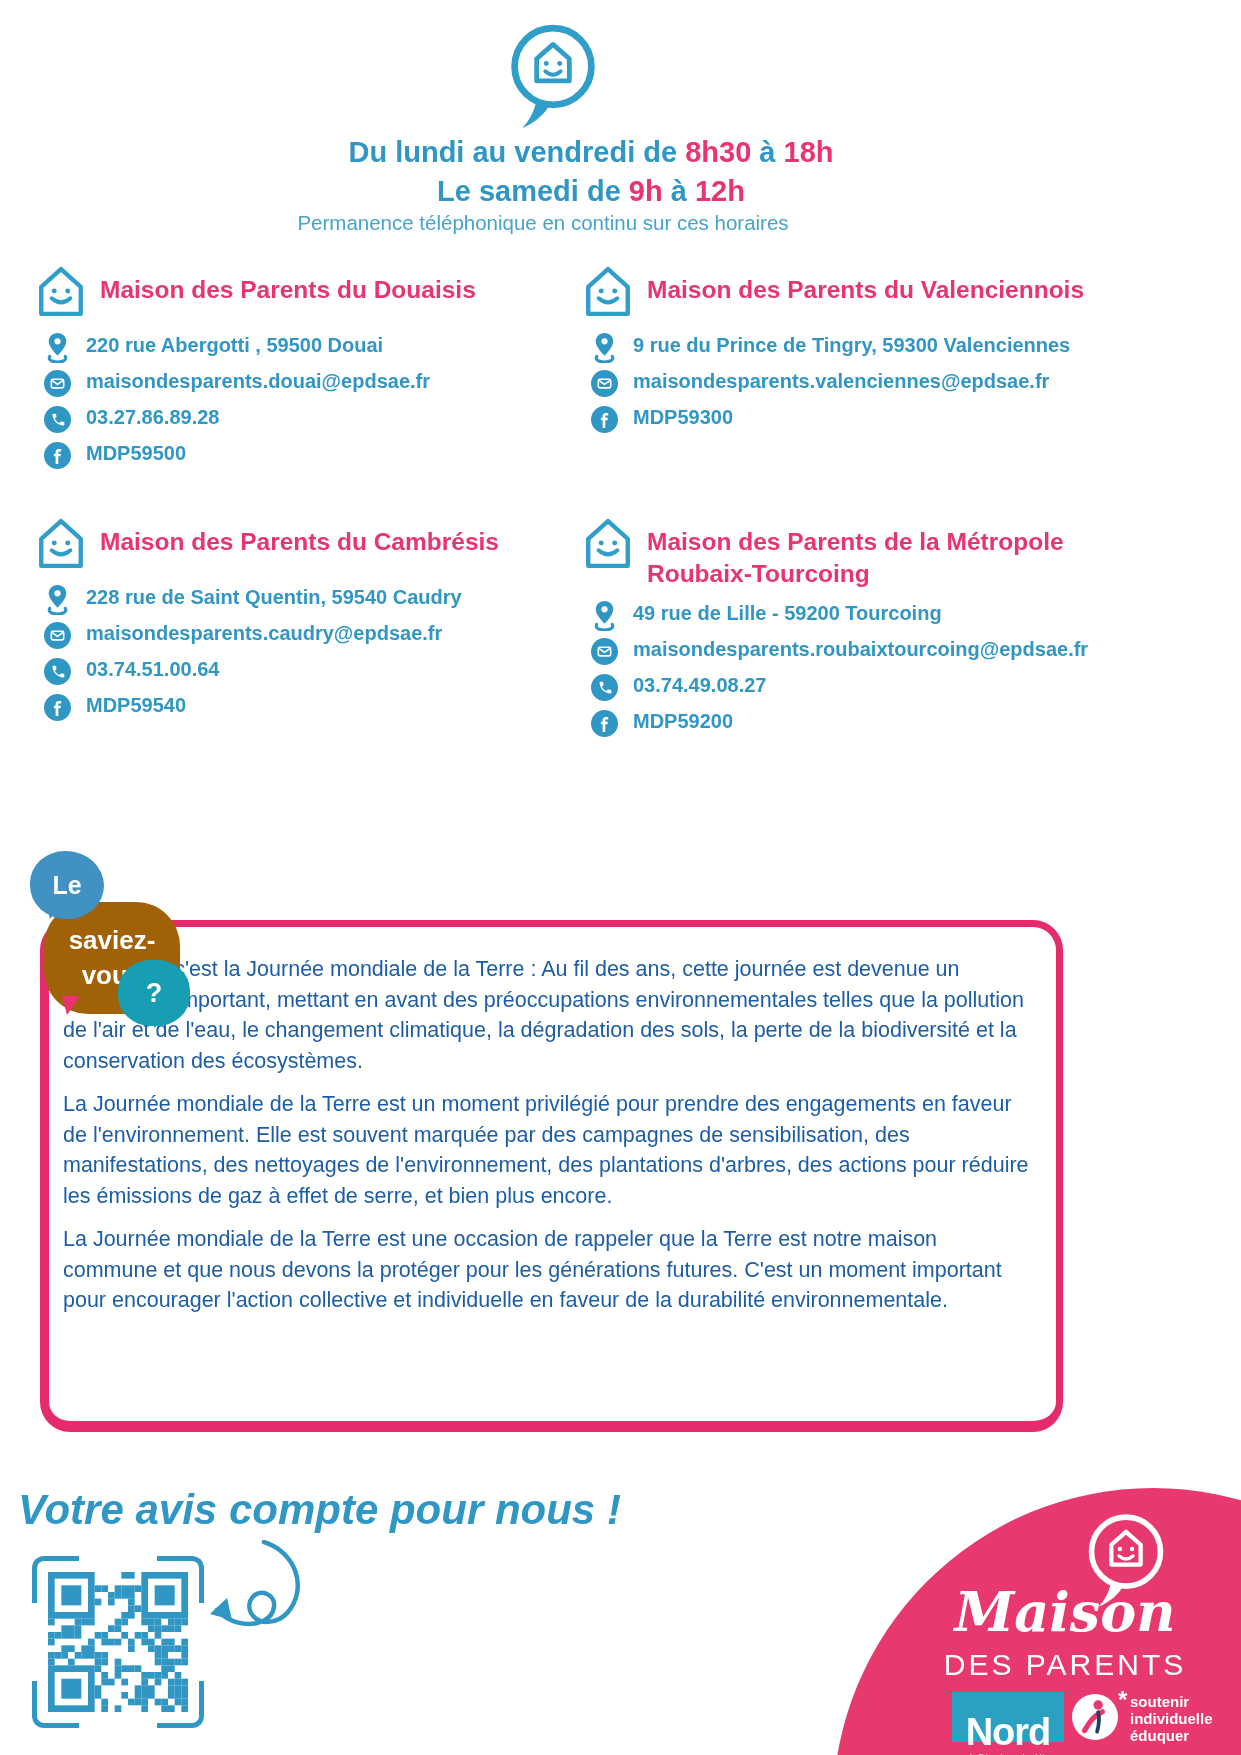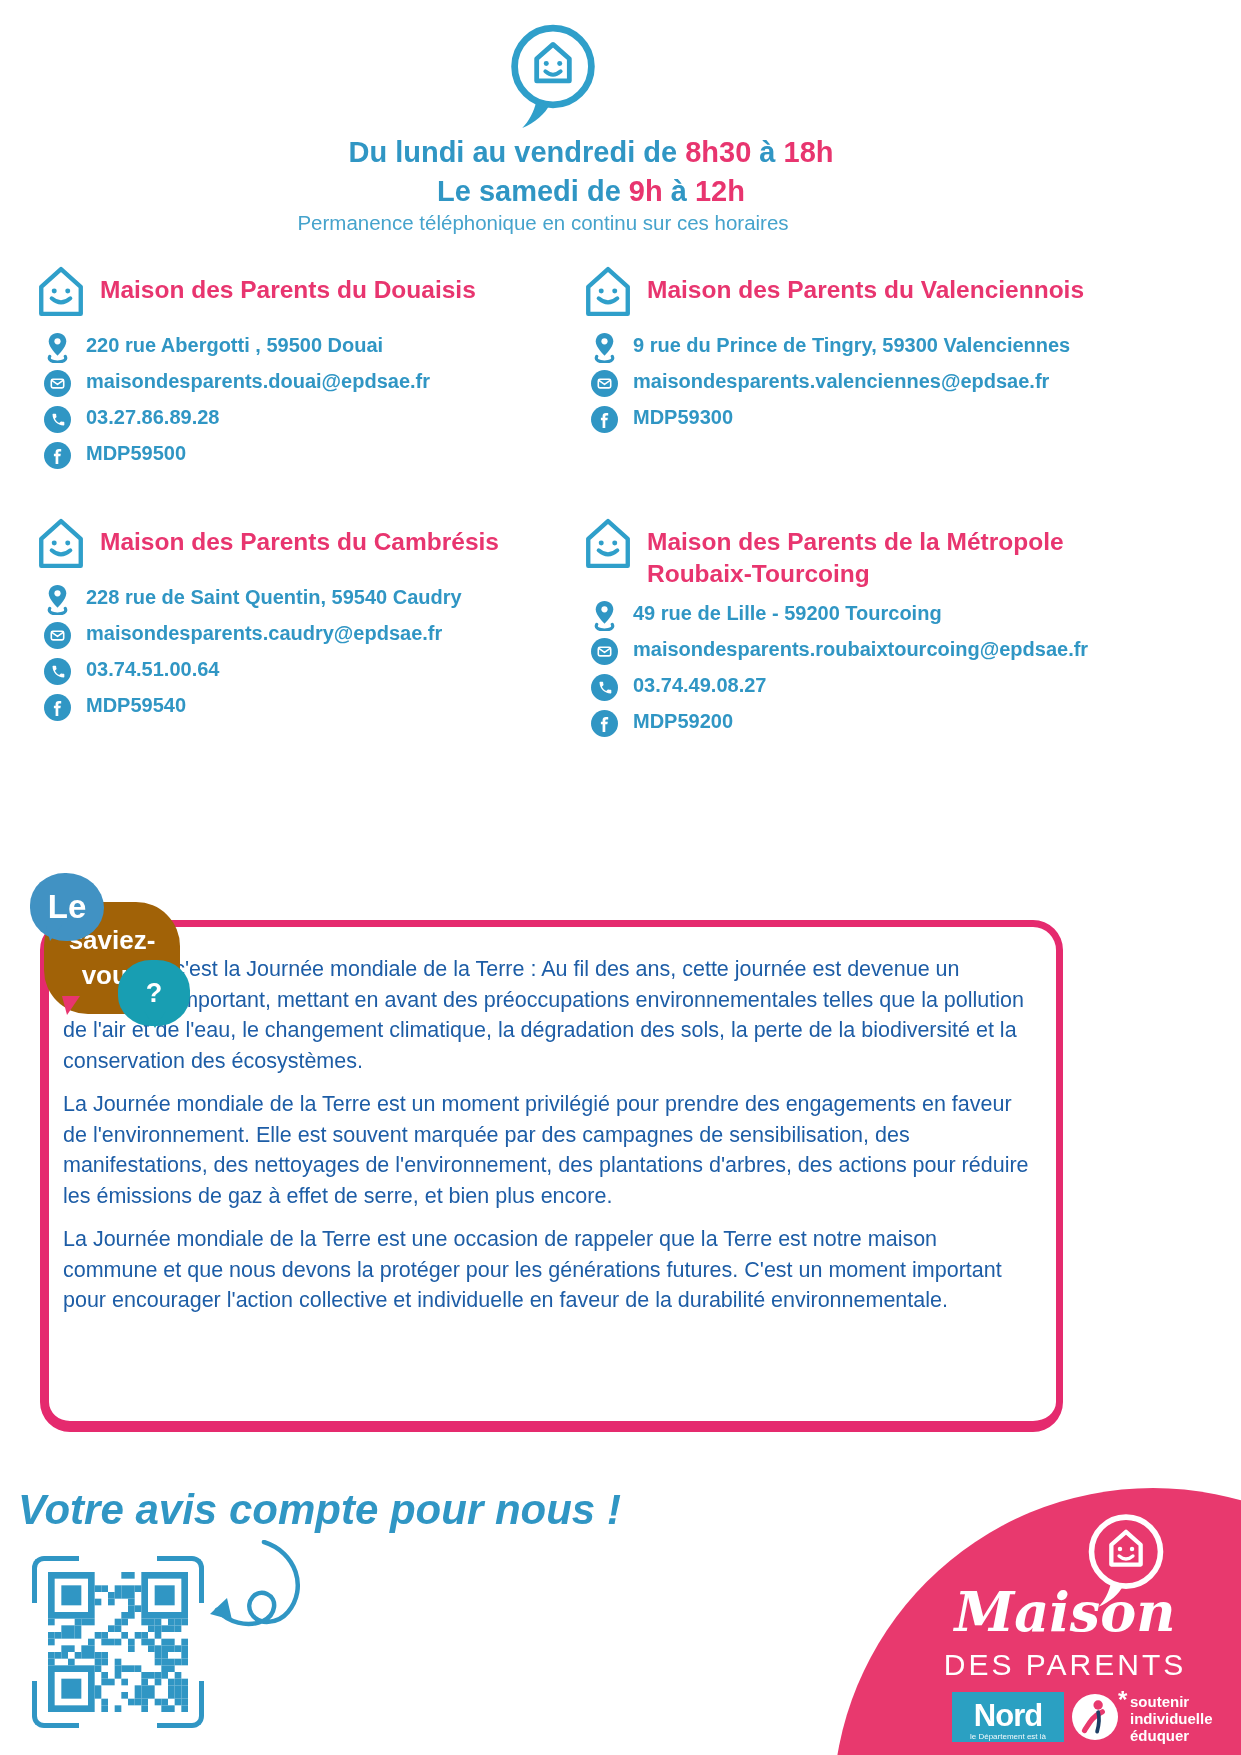--- a/index.html
+++ b/index.html
@@ -27,22 +27,22 @@
   .loc4 .loc-title{max-width:430px;}
   .loc-rows{display:flex;flex-direction:column;gap:9px;margin-top:12px;padding-left:8px;}
   .loc-row{display:flex;align-items:flex-start;gap:15px;}
   .loc-row .txt{font-size:20px;font-weight:bold;color:#3096c4;}
   .ric{width:27px;height:27px;flex:0 0 27px;display:flex;align-items:center;justify-content:center;}
   .ric svg{display:block;}
 
   
   .bub{position:absolute;color:#fff;font-weight:bold;display:flex;align-items:center;
        justify-content:center;z-index:3;}
-  .bub-le{left:30px;top:873px;width:74px;height:68px;background:#4192c3;border-radius:48% 52% 50% 50%;
-          font-size:33px;}
+  .bub-le{left:30px;top:851px;width:74px;height:68px;background:#4192c3;border-radius:48% 52% 50% 50%;
+          font-size:25px;}
   .bub-le::after{content:"";position:absolute;left:16px;bottom:-12px;width:0;height:0;
           border:12px solid transparent;border-top:16px solid #4192c3;border-left-width:4px;}
   .bub-sv{left:44px;top:902px;width:136px;height:112px;background:#a16207;border-radius:44px;
           font-size:26px;flex-direction:column;line-height:1.35;z-index:2;}
   .bub-sv::after{content:"";position:absolute;left:18px;bottom:-14px;width:0;height:0;
           border:13px solid transparent;border-top:19px solid #e8356f;border-left-width:5px;}
   .bub-q{left:118px;top:960px;width:72px;height:66px;background:#189eb2;border-radius:46%;
          font-size:27px;z-index:4;}
   .bub-q::after{content:"";position:absolute;left:26px;bottom:-13px;width:0;height:0;
          border:11px solid transparent;border-top:17px solid #189eb2;}
@@ -69,21 +69,21 @@
   .brand-circle{position:absolute;left:833px;top:1488px;width:640px;height:640px;border-radius:50%;
                 background:#e8396e;}
   .brand-bubble{position:absolute;left:1082px;top:1512px;}
   .brand-script{position:absolute;left:935px;top:1580px;width:260px;text-align:center;
                 font-family:"DejaVu Serif",serif;font-style:italic;font-weight:bold;
                 font-size:54px;color:#ffffff;}
   .brand-caps{position:absolute;left:935px;top:1648px;width:260px;text-align:center;
               font-size:30px;letter-spacing:3px;color:#ffffff;}
   .nord-box{position:absolute;left:952px;top:1692px;width:112px;height:50px;background:#2ba0c2;
             color:#fff;text-align:center;line-height:1;}
-  .nord-word{font-size:31px;font-weight:900;letter-spacing:-1px;margin-top:8px;}
+  .nord-word{font-size:38px;font-weight:900;letter-spacing:-1px;margin-top:21px;}
   .nord-sub{font-size:8px;margin-top:2px;opacity:.95;}
   .eps-circle{position:absolute;left:1072px;top:1694px;}
   .eps-ast{position:absolute;left:1118px;top:1686px;color:#fff;font-size:24px;font-weight:bold;}
   .eps-lines{position:absolute;left:1130px;top:1694px;color:#fff;font-size:15px;font-weight:bold;
              line-height:1.13;}
   .eps-small{font-size:14px;font-weight:normal;opacity:.75;margin-top:16px;}
 </style>
 </head>
 <body>
 

